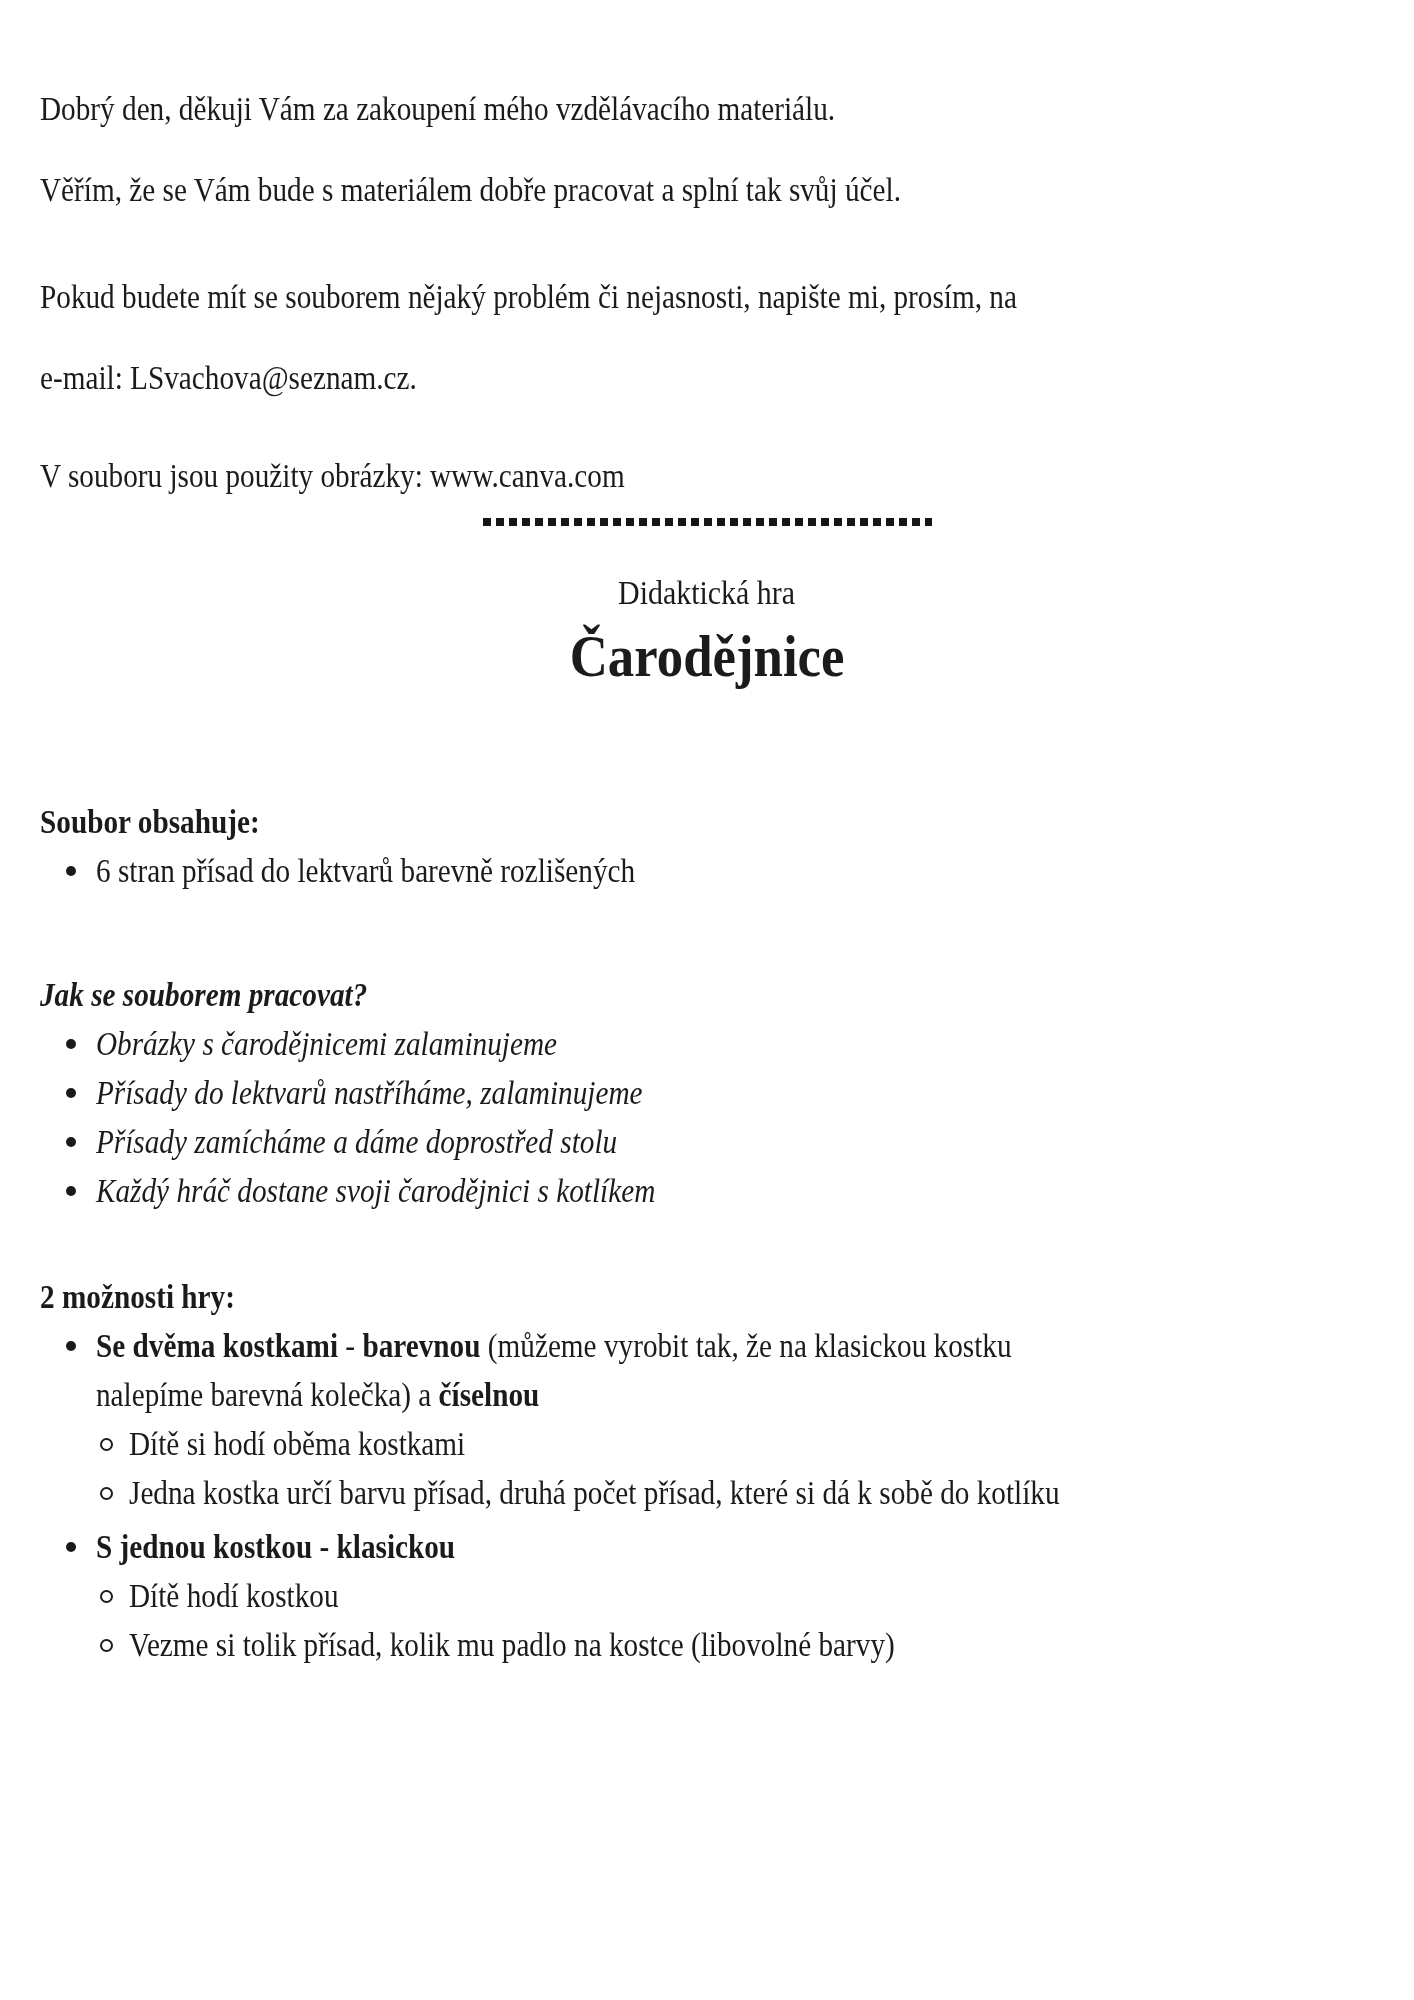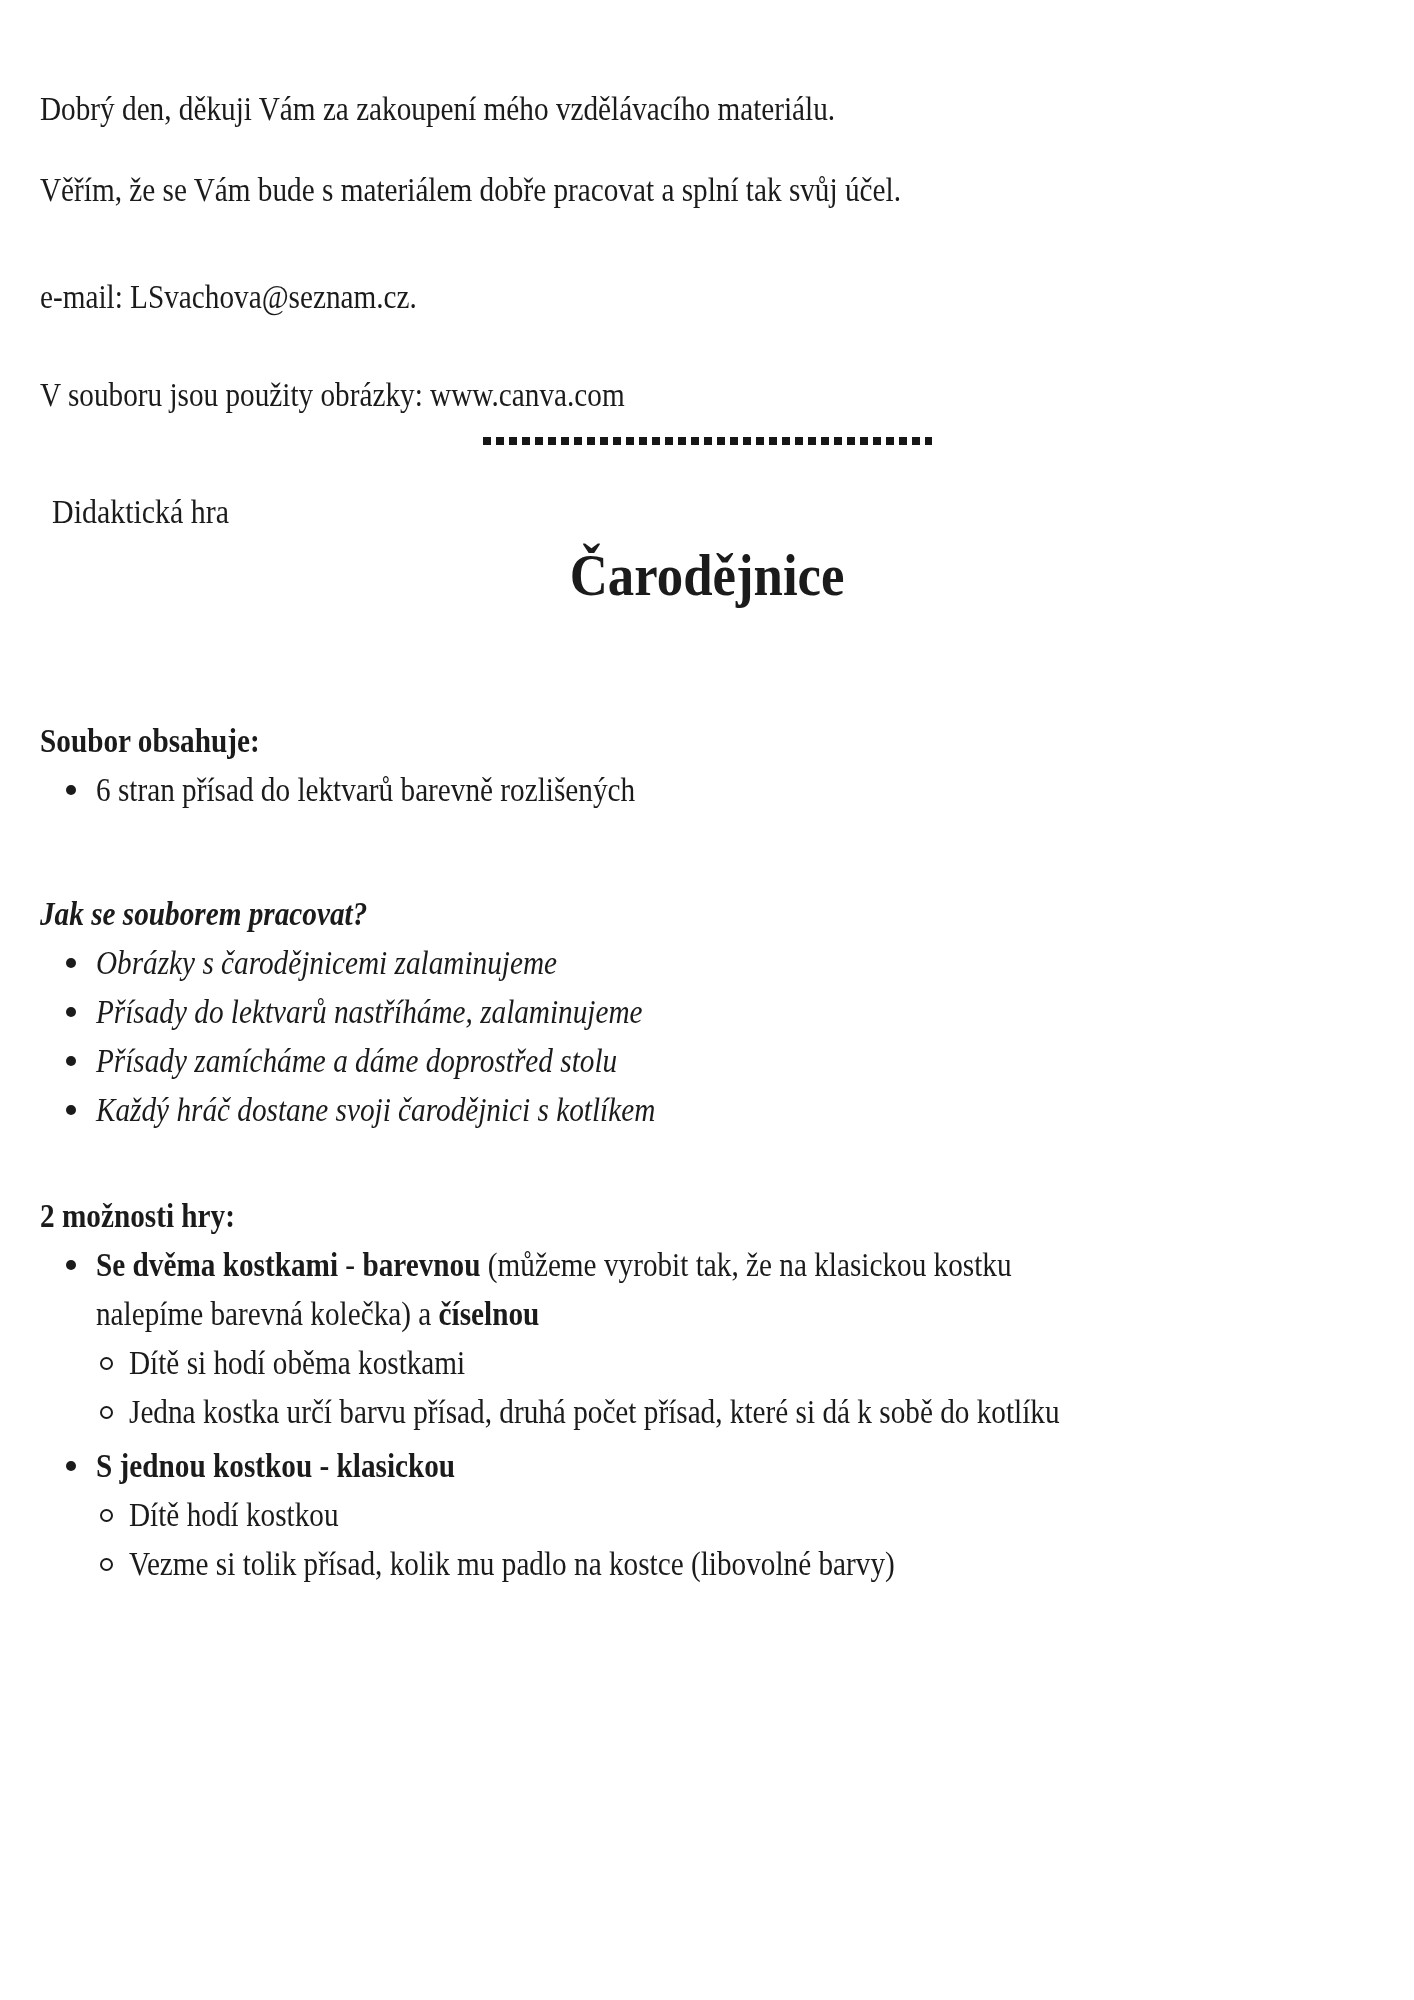--- a/index.html
+++ b/index.html
@@ -23,21 +23,21 @@
   .para.support  { margin-bottom: 49px; }
   .line { height: 49px; margin-top: 32px; }
 
   .divider {
     height: 8px;
     width: 449px;
     margin: 18px auto 0 auto;
     background: repeating-linear-gradient(90deg, #161616 0 8px, transparent 8px 13px);
   }
 
-  .subtitle-row { text-align: left; margin-top: 44px; line-height: 46px; }
+  .subtitle-row { text-align: center; margin-top: 44px; line-height: 46px; }
   .title-row    { text-align: center; margin-top: 4px; line-height: 72px; }
   .main-title   { font-weight: 700; font-size: 60px; }
 
   .section-heading { font-weight: 700; line-height: 49px; }
   .sec-contents { margin-top: 96px; }
   .sec-howto    { margin-top: 75px; font-style: italic; }
   .sec-options  { margin-top: 57px; }
 
   .li { line-height: 49px; white-space: nowrap; }
   .dot {
@@ -58,20 +58,21 @@
 </style>
 </head>
 <body>
 
 <div class="para greeting">
   <div class="line"><span class="t">Dobrý den, děkuji Vám za zakoupení mého vzdělávacího materiálu.</span></div>
   <div class="line"><span class="t">Věřím, že se Vám bude s materiálem dobře pracovat a splní tak svůj účel.</span></div>
 </div>
 
 <div class="para support">
+  <div class="line"><span class="t">Pokud budete mít se souborem nějaký problém či nejasnosti, napište mi, prosím, na</span></div>
   <div class="line"><span class="t">e-mail: LSvachova@seznam.cz.</span></div>
 </div>
 
 <div class="para">
   <div class="line"><span class="t">V souboru jsou použity obrázky: www.canva.com</span></div>
 </div>
 
 <div class="divider"></div>
 
 <div class="subtitle-row">

